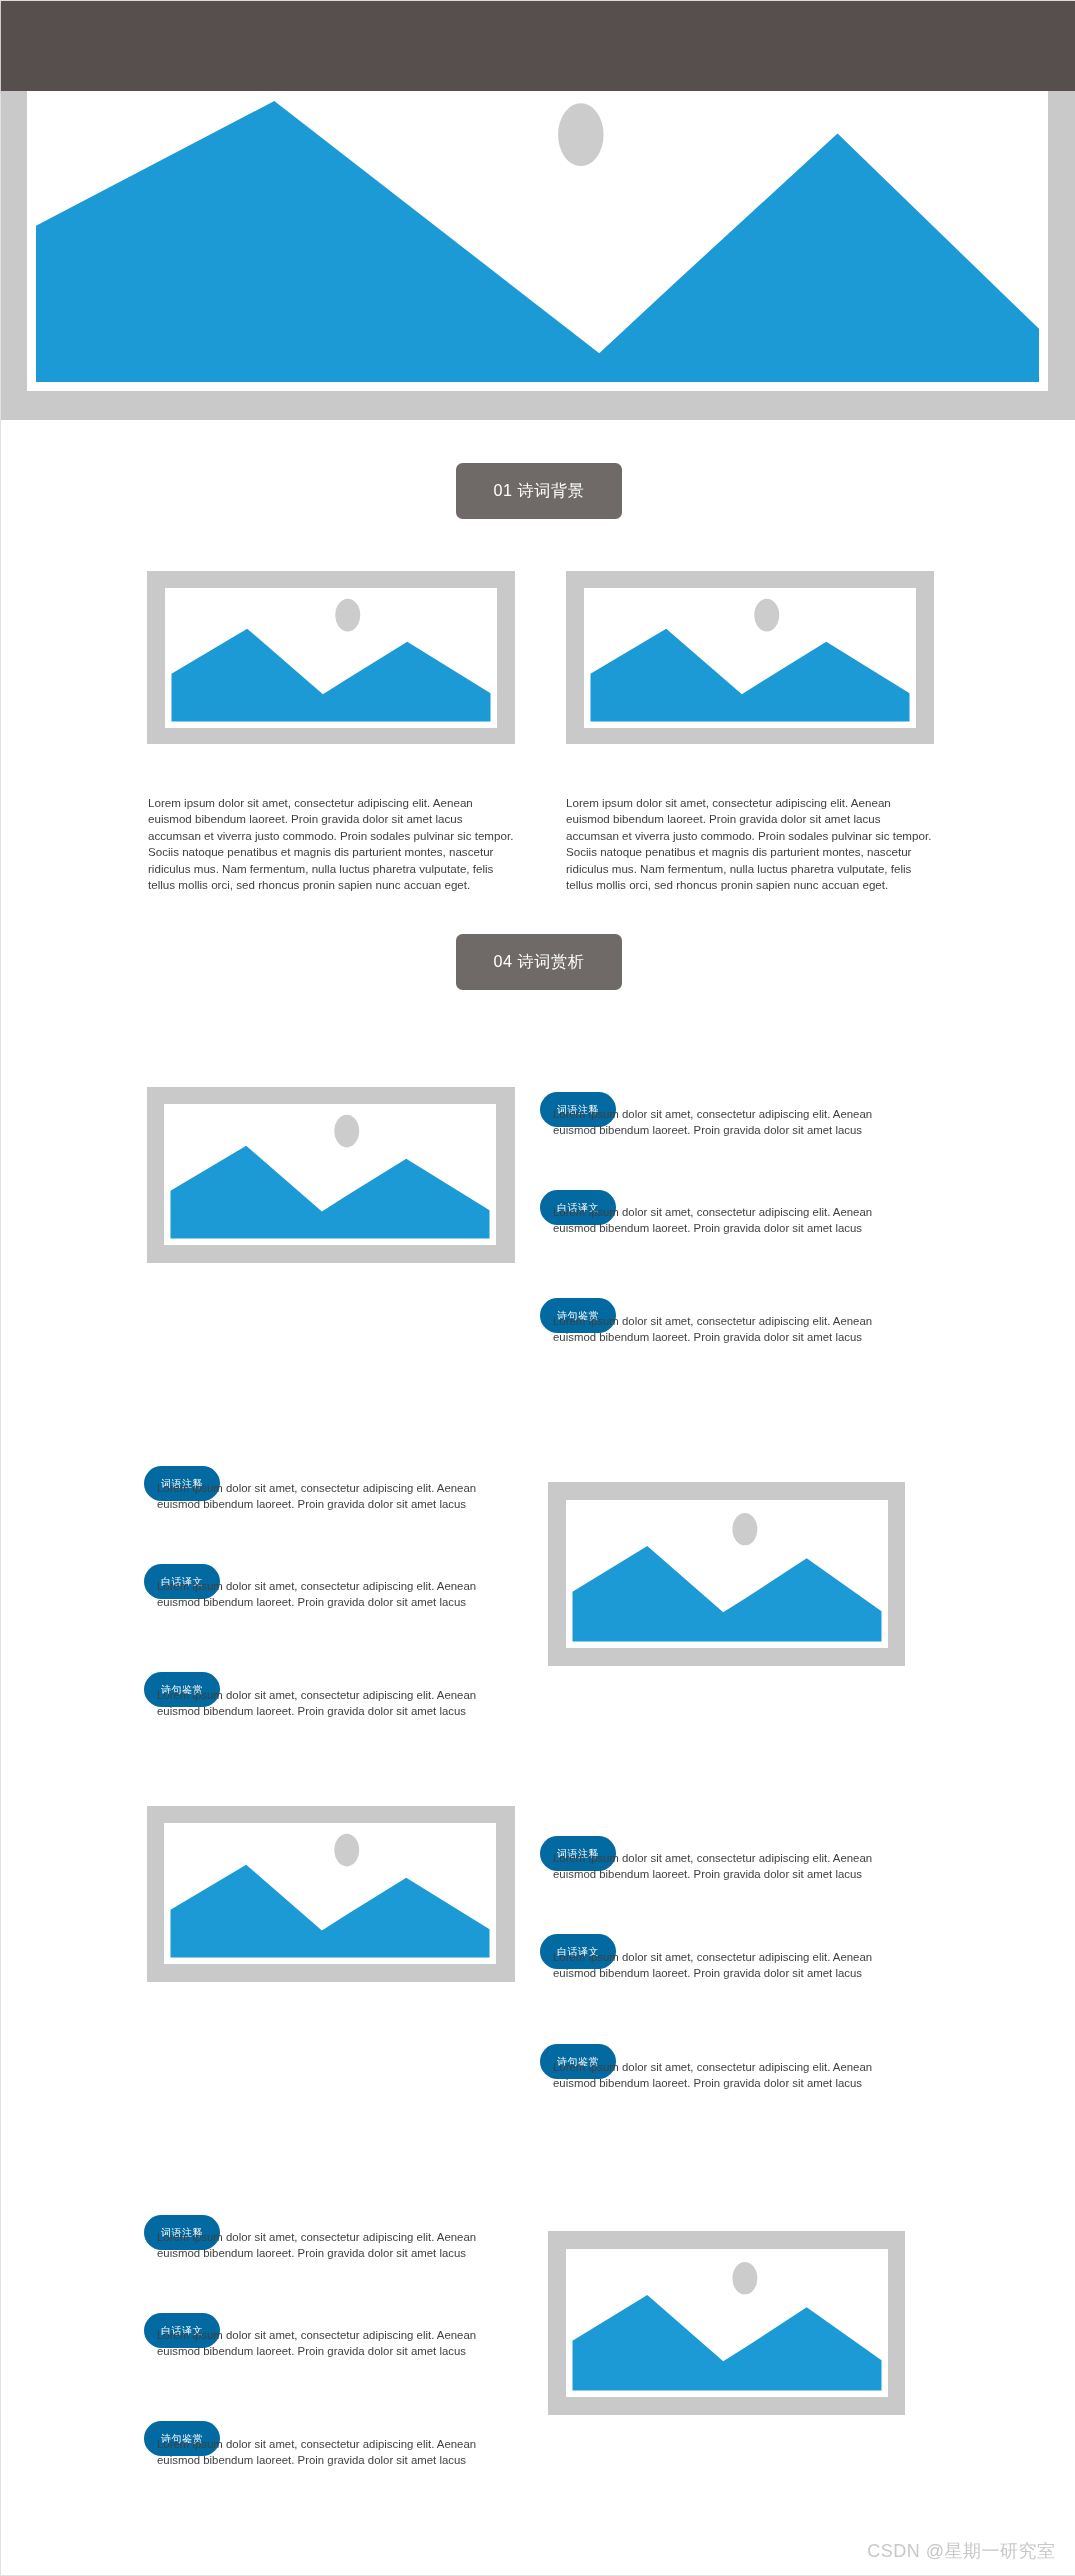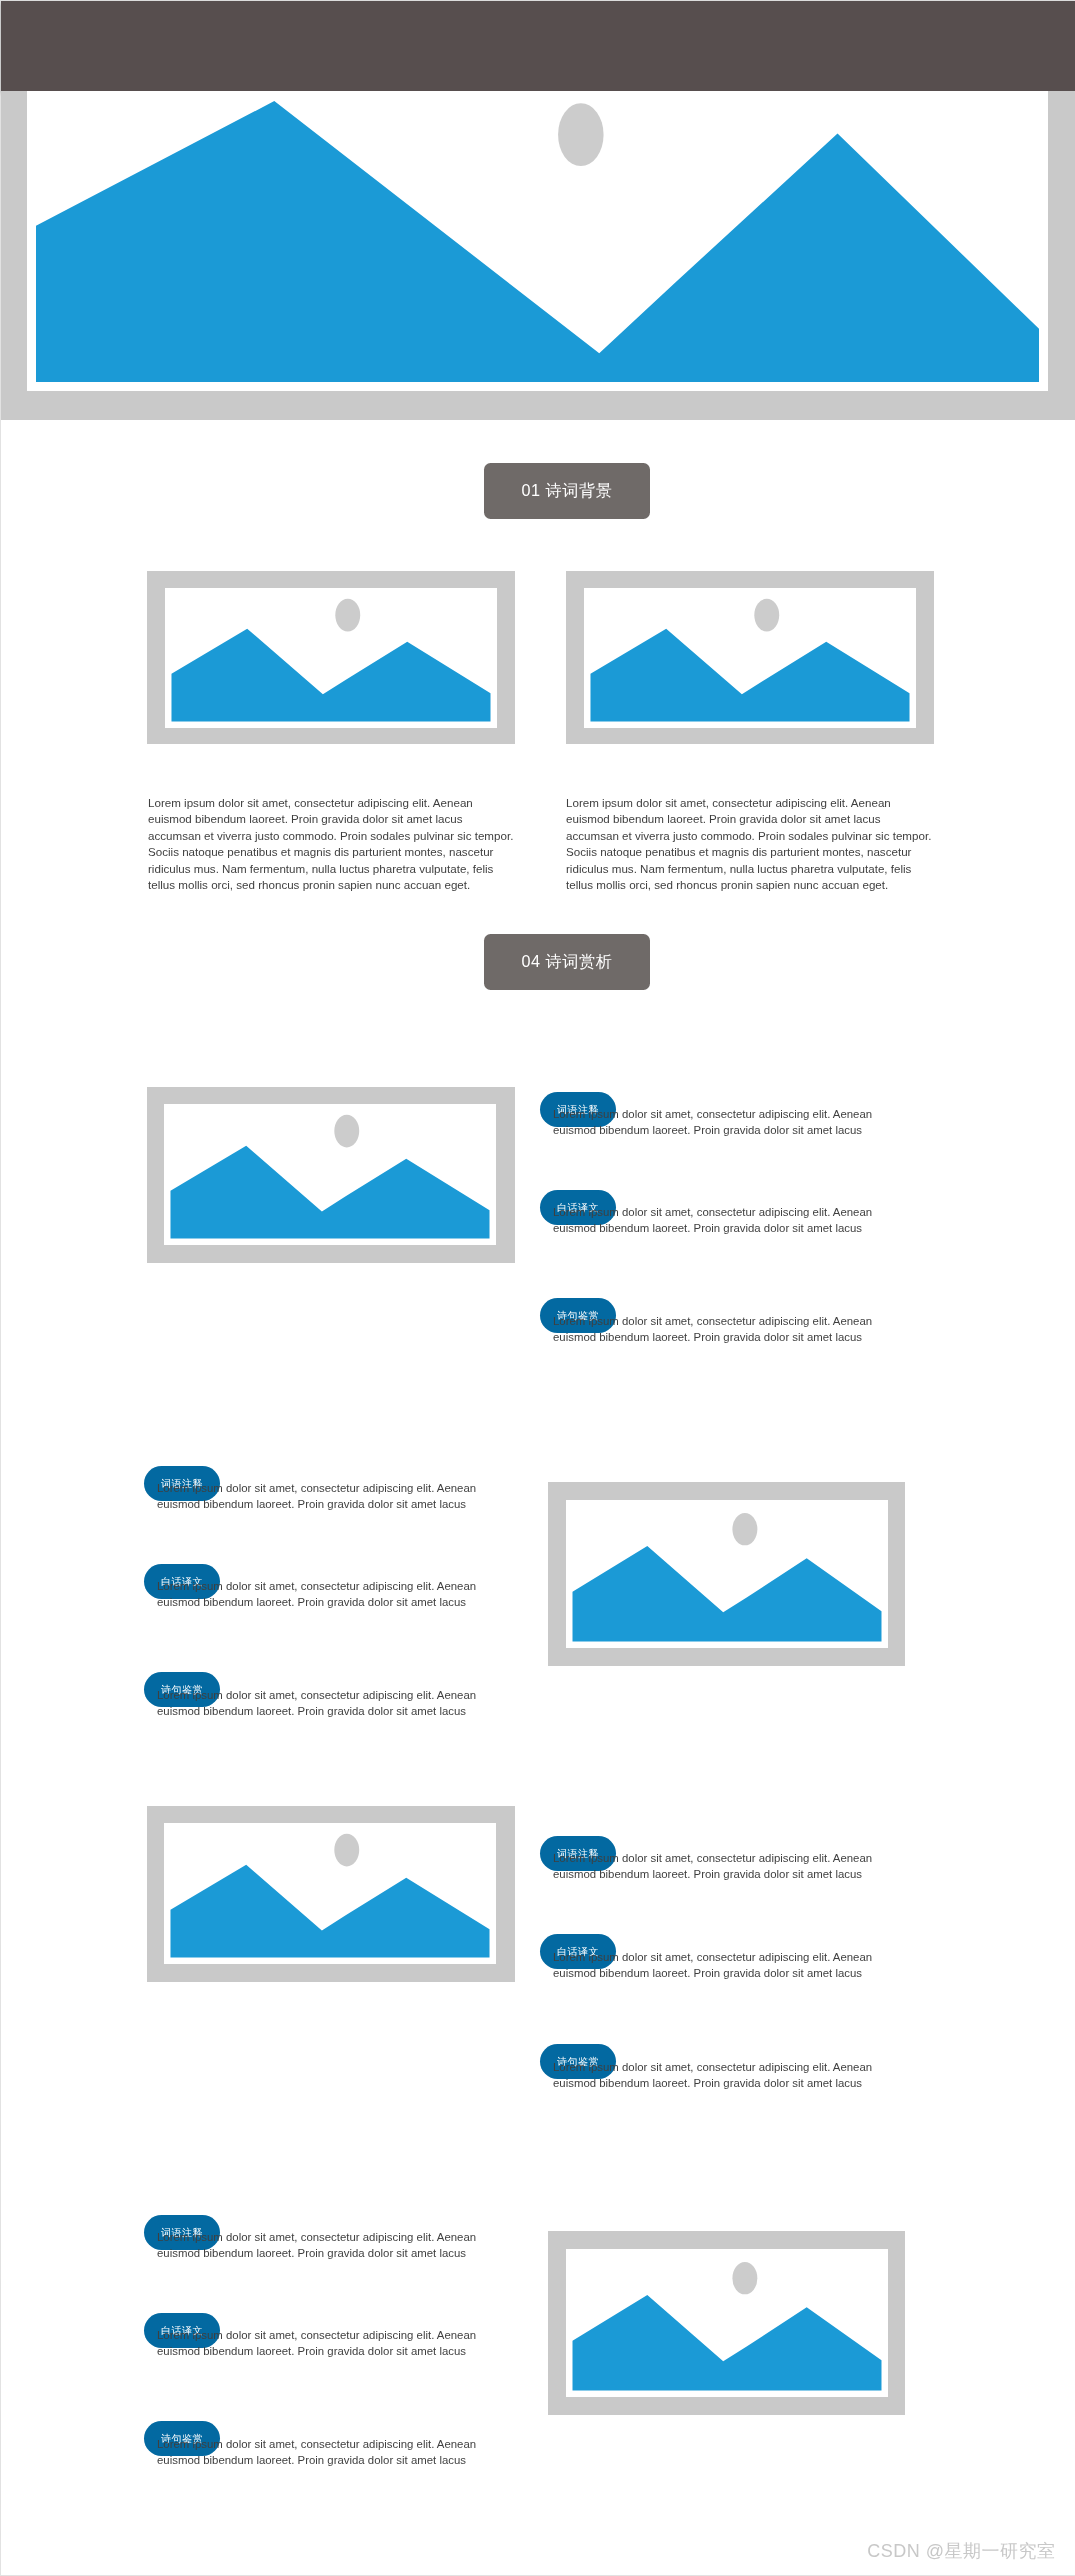--- a/index.html
+++ b/index.html
@@ -71,21 +71,20 @@
     position: absolute;
     background: #6f6a68;
     border-radius: 6.5px;
     color: #ffffff;
     font-size: 16.2px;
     letter-spacing: 0.5px;
     display: flex;
     align-items: center;
     justify-content: center;
     text-align: center;
-    margin-left: 28px;
   }
 
   
   .ph {
     position: absolute;
     background: #c9c9c9;
   }
   .ph-inner {
     position: absolute;
     background: #ffffff;

